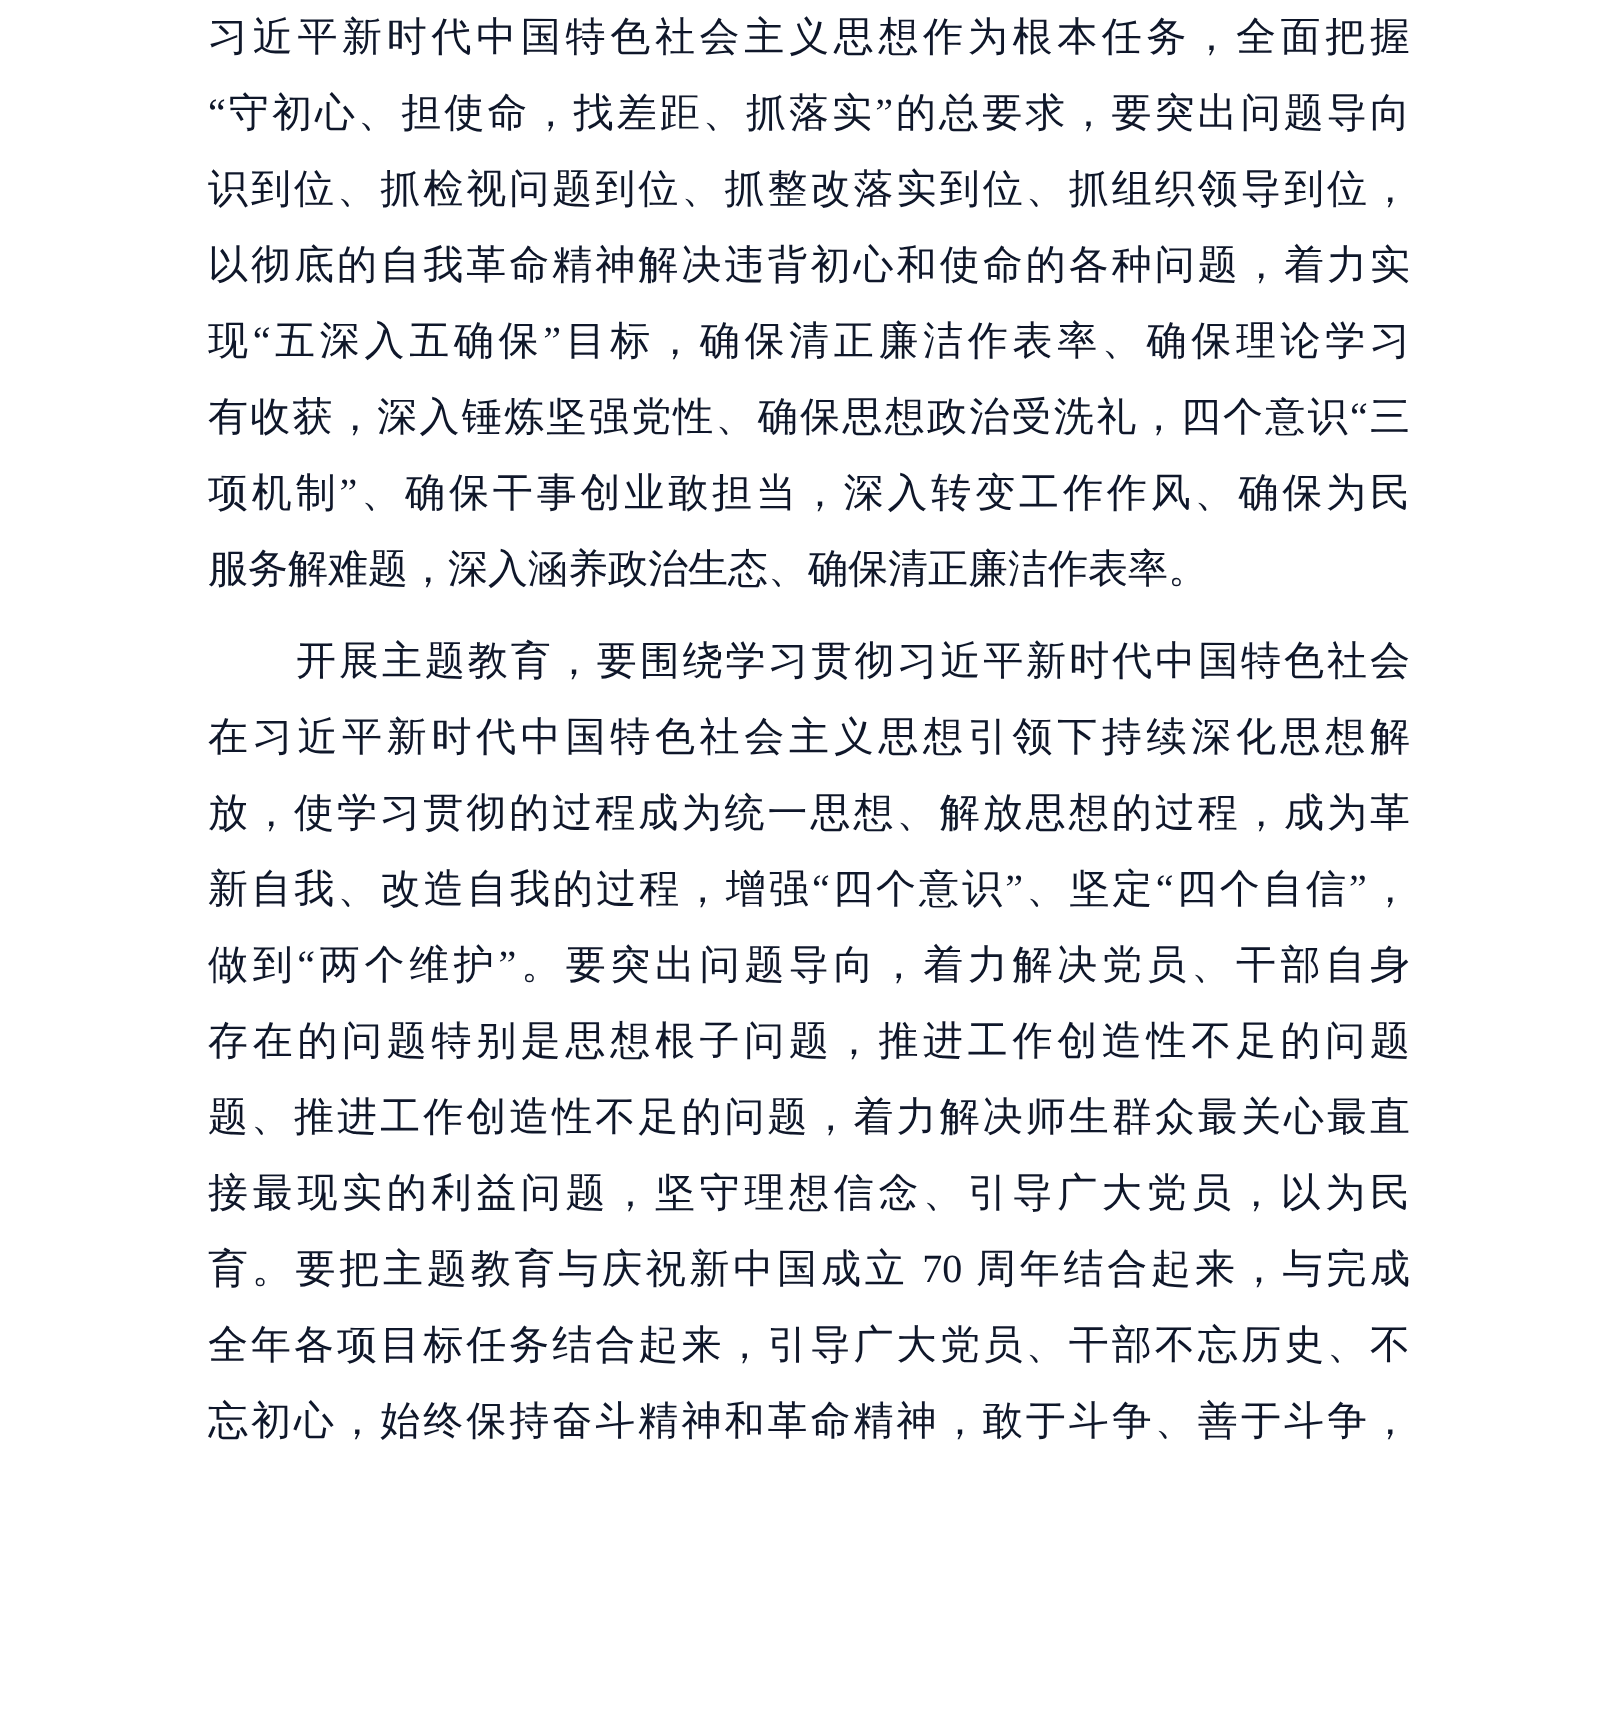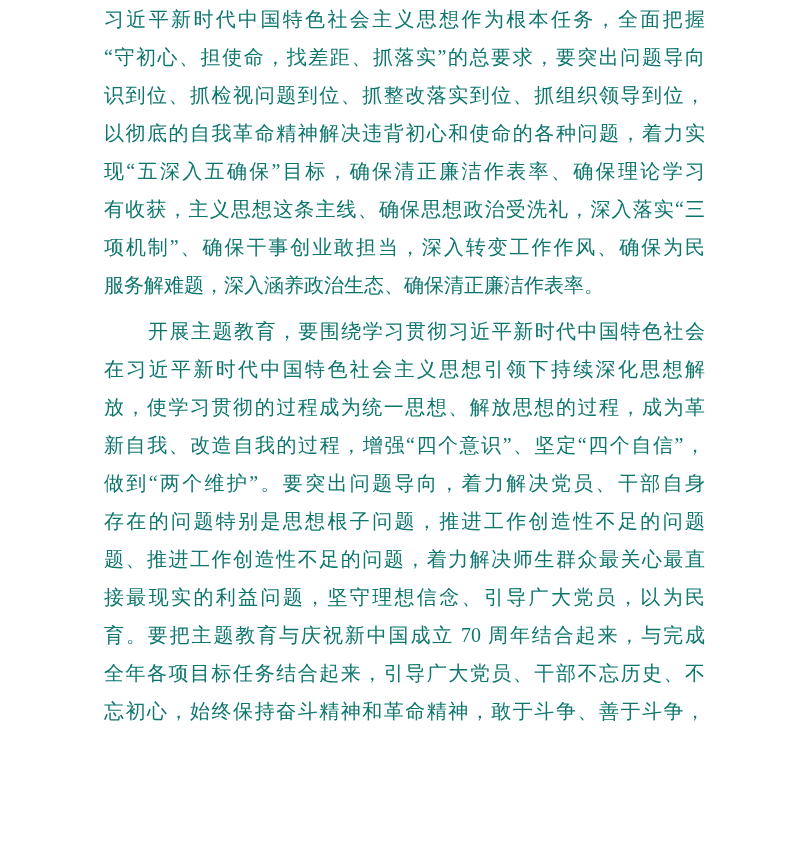--- a/index.html
+++ b/index.html
@@ -15,21 +15,21 @@
     overflow: hidden;
   }
   .text-block {
     position: absolute;
     left: 104px;
     top: 0px;
     width: 601px;
     font-family: "Liberation Serif", "DejaVu Serif", serif;
     font-size: 20px;
     font-weight: 400;
-    color: #0f766e;
+    color: #0f172a;
   }
   .paragraph {
     margin: 0;
   }
   .paragraph + .paragraph {
     margin-top: 8px;
   }
   .line {
     height: 38px;
     line-height: 38px;
@@ -50,21 +50,21 @@
 <body>
 
 <div class="page">
   <div class="text-block">
       <div class="paragraph">
         <div class="line">习近平新时代中国特色社会主义思想作为根本任务，全面把握</div>
         <div class="line">“守初心、担使命，找差距、抓落实”的总要求，要突出问题导向</div>
         <div class="line">识到位、抓检视问题到位、抓整改落实到位、抓组织领导到位，</div>
         <div class="line">以彻底的自我革命精神解决违背初心和使命的各种问题，着力实</div>
         <div class="line">现“五深入五确保”目标，确保清正廉洁作表率、确保理论学习</div>
-        <div class="line">有收获，主义思想这条主线、确保思想政治受洗礼，深入落实“三</div>
+        <div class="line">有收获，深入锤炼坚强党性、确保思想政治受洗礼，四个意识“三</div>
         <div class="line">项机制”、确保干事创业敢担当，深入转变工作作风、确保为民</div>
         <div class="line end">服务解难题，深入涵养政治生态、确保清正廉洁作表率。</div>
       </div>
       <div class="paragraph">
         <div class="line indent">开展主题教育，要围绕学习贯彻习近平新时代中国特色社会</div>
         <div class="line">在习近平新时代中国特色社会主义思想引领下持续深化思想解</div>
         <div class="line">放，使学习贯彻的过程成为统一思想、解放思想的过程，成为革</div>
         <div class="line">新自我、改造自我的过程，增强“四个意识”、坚定“四个自信”，</div>
         <div class="line">做到“两个维护”。要突出问题导向，着力解决党员、干部自身</div>
         <div class="line">存在的问题特别是思想根子问题，推进工作创造性不足的问题</div>

